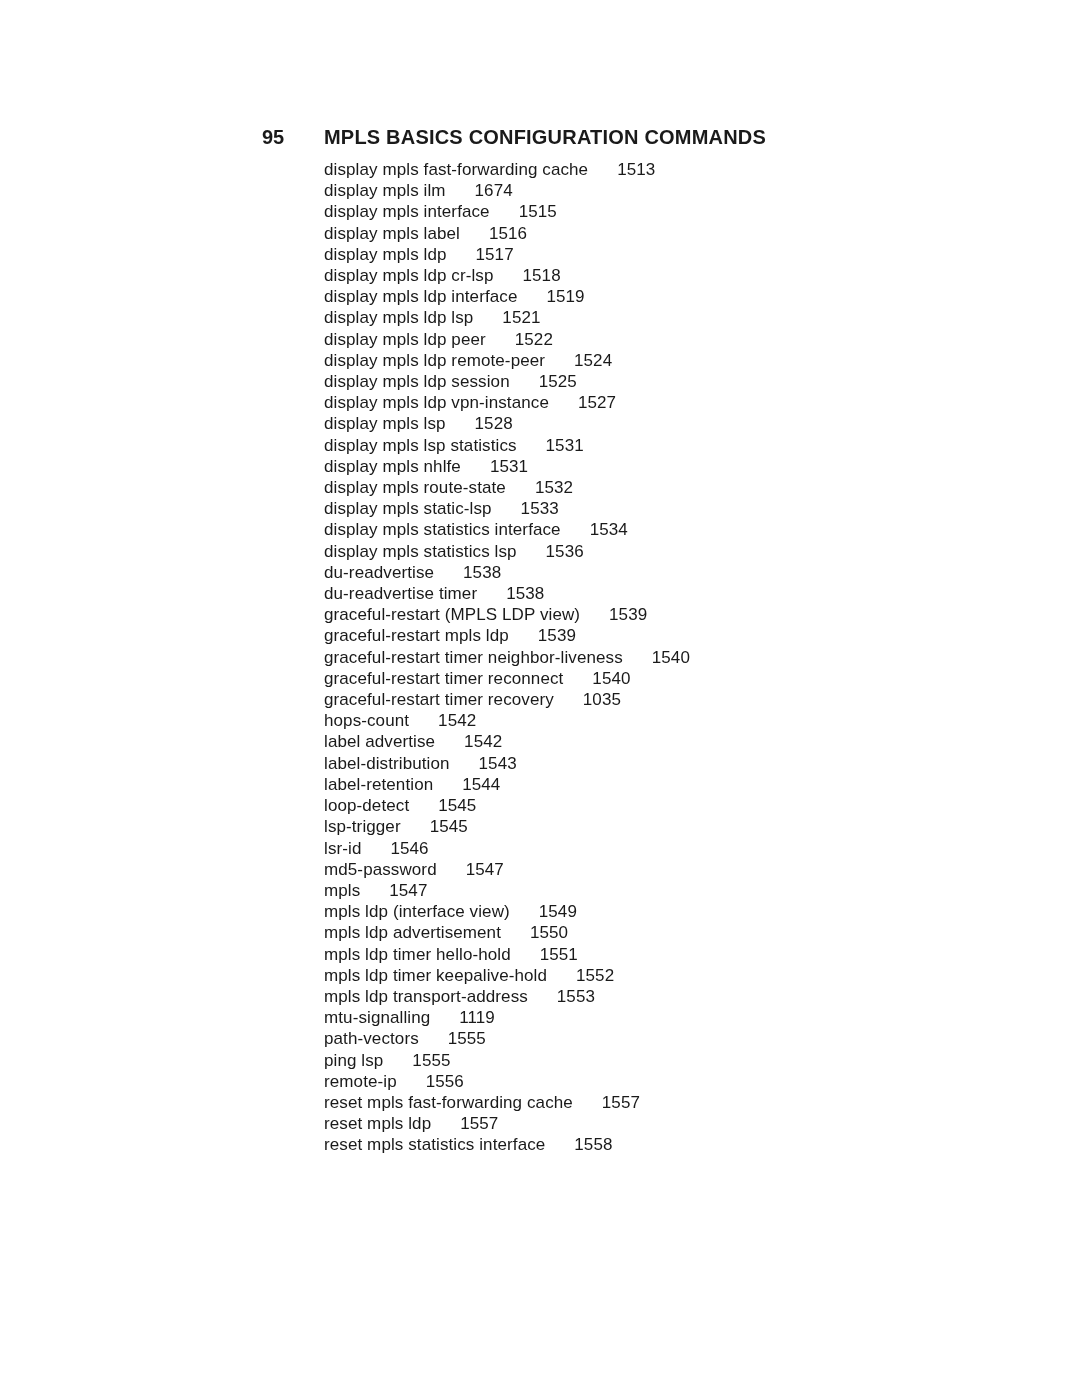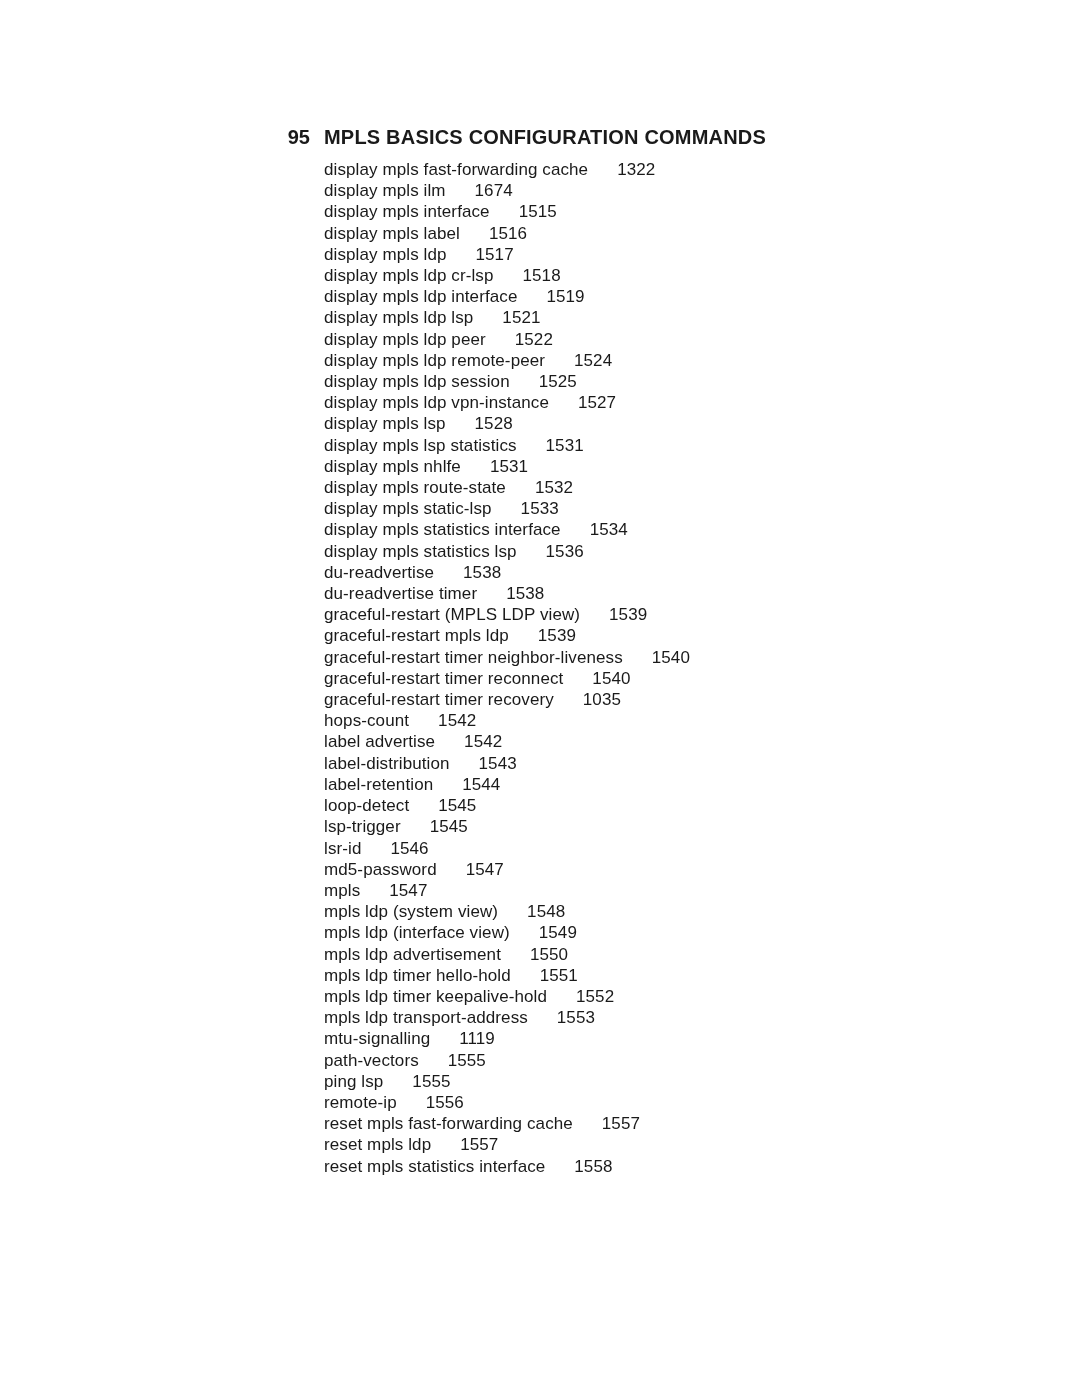--- a/index.html
+++ b/index.html
@@ -1,39 +1,39 @@
 <!DOCTYPE html>
 <html><head>
 <meta charset="utf-8">
 <style>
   * { margin: 0; padding: 0; box-sizing: border-box; }
   html, body { width: 1080px; height: 1397px; background: #ffffff; font-family: "Helvetica Neue", Helvetica, Arial, sans-serif; color: #1a1a1a; }
   .page { position: relative; width: 1080px; height: 1397px; }
   .content { position: absolute; top: 126px; left: 262px; width: 720px; }
   .heading-row { display: flex; align-items: baseline; margin-bottom: 10px; }
-  .chapter-num { font-weight: 700; font-size: 20px; width: 48px; text-align: right; margin-right: 14px; }
+  .chapter-num { font-weight: 700; font-size: 20px; width: 48px; text-align: left; margin-right: 14px; }
   .heading { font-weight: 700; font-size: 20px; letter-spacing: 0.2px; }
   .sc { font-variant: small-caps; }
   .entries { margin-left: 62px; }
   .entry { font-size: 17px; line-height: 21.2px; white-space: pre; font-weight: 400; letter-spacing: 0.1px; }
   .cmd { display: inline; }
   .pg  { display: inline; }
 </style>
 </head>
 <body>
 <div class="page">
   <div class="content">
     <div class="heading-row">
       <span class="chapter-num">95</span>
       <span class="heading">
         <span>MPLS B</span><span class="sc">ASICS CONFIGURATION COMMANDS</span>
       </span>
     </div>
     <div class="entries" id="entries">
-        <div class="entry"><span class="cmd">display mpls fast-forwarding cache</span>      <span class="pg">1322</span></div>
+        <div class="entry"><span class="cmd">display mpls fast-forwarding cache</span>      <span class="pg">1513</span></div>
         <div class="entry"><span class="cmd">display mpls ilm</span>      <span class="pg">1674</span></div>
         <div class="entry"><span class="cmd">display mpls interface</span>      <span class="pg">1515</span></div>
         <div class="entry"><span class="cmd">display mpls label</span>      <span class="pg">1516</span></div>
         <div class="entry"><span class="cmd">display mpls ldp</span>      <span class="pg">1517</span></div>
         <div class="entry"><span class="cmd">display mpls ldp cr-lsp</span>      <span class="pg">1518</span></div>
         <div class="entry"><span class="cmd">display mpls ldp interface</span>      <span class="pg">1519</span></div>
         <div class="entry"><span class="cmd">display mpls ldp lsp</span>      <span class="pg">1521</span></div>
         <div class="entry"><span class="cmd">display mpls ldp peer</span>      <span class="pg">1522</span></div>
         <div class="entry"><span class="cmd">display mpls ldp remote-peer</span>      <span class="pg">1524</span></div>
         <div class="entry"><span class="cmd">display mpls ldp session</span>      <span class="pg">1525</span></div>
@@ -54,21 +54,20 @@
         <div class="entry"><span class="cmd">graceful-restart timer recovery</span>      <span class="pg">1035</span></div>
         <div class="entry"><span class="cmd">hops-count</span>      <span class="pg">1542</span></div>
         <div class="entry"><span class="cmd">label advertise</span>      <span class="pg">1542</span></div>
         <div class="entry"><span class="cmd">label-distribution</span>      <span class="pg">1543</span></div>
         <div class="entry"><span class="cmd">label-retention</span>      <span class="pg">1544</span></div>
         <div class="entry"><span class="cmd">loop-detect</span>      <span class="pg">1545</span></div>
         <div class="entry"><span class="cmd">lsp-trigger</span>      <span class="pg">1545</span></div>
         <div class="entry"><span class="cmd">lsr-id</span>      <span class="pg">1546</span></div>
         <div class="entry"><span class="cmd">md5-password</span>      <span class="pg">1547</span></div>
         <div class="entry"><span class="cmd">mpls</span>      <span class="pg">1547</span></div>
-        <div class="entry"><span class="cmd">mpls ldp (system view)</span>      <span class="pg">1548</span></div>
         <div class="entry"><span class="cmd">mpls ldp (interface view)</span>      <span class="pg">1549</span></div>
         <div class="entry"><span class="cmd">mpls ldp advertisement</span>      <span class="pg">1550</span></div>
         <div class="entry"><span class="cmd">mpls ldp timer hello-hold</span>      <span class="pg">1551</span></div>
         <div class="entry"><span class="cmd">mpls ldp timer keepalive-hold</span>      <span class="pg">1552</span></div>
         <div class="entry"><span class="cmd">mpls ldp transport-address</span>      <span class="pg">1553</span></div>
         <div class="entry"><span class="cmd">mtu-signalling</span>      <span class="pg">1119</span></div>
         <div class="entry"><span class="cmd">path-vectors</span>      <span class="pg">1555</span></div>
         <div class="entry"><span class="cmd">ping lsp</span>      <span class="pg">1555</span></div>
         <div class="entry"><span class="cmd">remote-ip</span>      <span class="pg">1556</span></div>
         <div class="entry"><span class="cmd">reset mpls fast-forwarding cache</span>      <span class="pg">1557</span></div>

